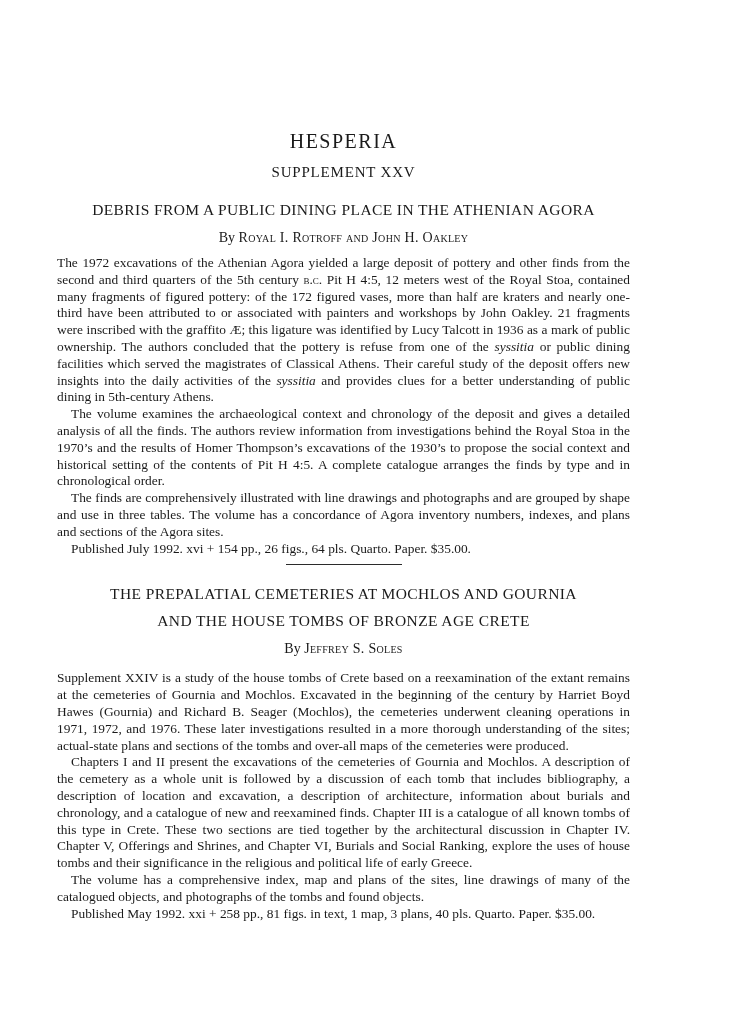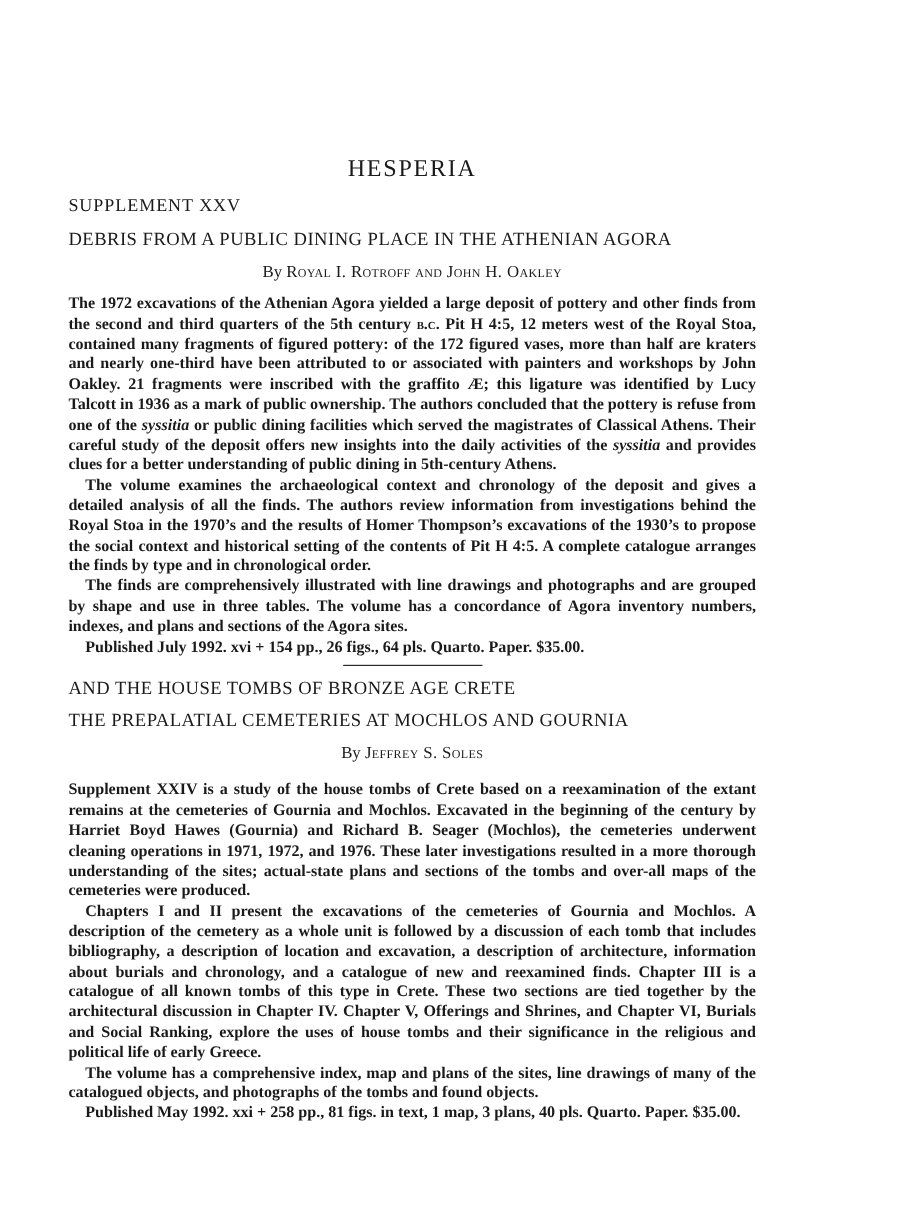--- a/index.html
+++ b/index.html
@@ -27,32 +27,32 @@
     margin: 0;
     padding-top: 131px;
     text-align: center;
     font-size: 20px;
     line-height: 21px;
     font-weight: normal;
     letter-spacing: 1.5px;
   }
   .supplement {
     margin: 12px 0 0 0;
-    text-align: left;
+    text-align: center;
     font-size: 15px;
     line-height: 17px;
     font-weight: normal;
     letter-spacing: 0.8px;
   }
   .entry-2 .supplement {
     margin-top: 35px;
   }
   .work-title {
-    margin-top: 11px;
-    text-align: left;
+    margin-top: 21px;
+    text-align: center;
     font-size: 15.5px;
     line-height: 16px;
     letter-spacing: 0.4px;
   }
   .title-line + .title-line {
     margin-top: 11px;
   }
   .byline {
     margin-top: 12px;
     text-align: center;
@@ -67,21 +67,20 @@
     margin-top: 10px;
     font-size: 13.4px;
     line-height: 16.8px;
     text-align: justify;
   }
   .entry-2 .body-text {
     margin-top: 14px;
   }
   .body-para {
     margin: 0;
-    font-weight: bold;
   }
   .body-para.indent {
     text-indent: 14px;
   }
   .it { font-style: italic; }
   .sc { font-variant: small-caps; }
   .divider {
     width: 116px;
     height: 0;
     border-top: 1.5px solid #2b2b2b;
@@ -106,22 +105,22 @@
         <p class="body-para indent"><span>The volume examines the archaeological context and chronology of the deposit and gives a detailed analysis of all the finds. The authors review information from investigations behind the Royal Stoa in the 1970’s and the results of Homer Thompson’s excavations of the 1930’s to propose the social context and historical setting of the contents of Pit H 4:5. A complete catalogue arranges the finds by type and in chronological order.</span></p>
         <p class="body-para indent"><span>The finds are comprehensively illustrated with line drawings and photographs and are grouped by shape and use in three tables. The volume has a concordance of Agora inventory numbers, indexes, and plans and sections of the Agora sites.</span></p>
         <p class="body-para indent"><span>Published July 1992. xvi + 154 pp., 26 figs., 64 pls. Quarto. Paper. $35.00.</span></p>
       </div>
   </section>
 
   <div class="divider"></div>
 
   <section class="entry entry-2">
     <div class="work-title">
+        <div class="title-line">THE PREPALATIAL CEMETERIES AT MOCHLOS AND GOURNIA</div>
         <div class="title-line">AND THE HOUSE TOMBS OF BRONZE AGE CRETE</div>
-        <div class="title-line">THE PREPALATIAL CEMETERIES AT MOCHLOS AND GOURNIA</div>
       </div>
     <div class="byline"><span>By </span><span class="sc-name">Jeffrey S. Soles</span></div>
     <div class="body-text">
         <p class="body-para"><span>Supplement XXIV is a study of the house tombs of Crete based on a reexamination of the extant remains at the cemeteries of Gournia and Mochlos. Excavated in the beginning of the century by Harriet Boyd Hawes (Gournia) and Richard B. Seager (Mochlos), the cemeteries underwent cleaning operations in 1971, 1972, and 1976. These later investigations resulted in a more thorough understanding of the sites; actual-state plans and sections of the tombs and over-all maps of the cemeteries were produced.</span></p>
         <p class="body-para indent"><span>Chapters I and II present the excavations of the cemeteries of Gournia and Mochlos. A description of the cemetery as a whole unit is followed by a discussion of each tomb that includes bibliography, a description of location and excavation, a description of architecture, information about burials and chronology, and a catalogue of new and reexamined finds. Chapter III is a catalogue of all known tombs of this type in Crete. These two sections are tied together by the architectural discussion in Chapter IV. Chapter V, Offerings and Shrines, and Chapter VI, Burials and Social Ranking, explore the uses of house tombs and their significance in the religious and political life of early Greece.</span></p>
         <p class="body-para indent"><span>The volume has a comprehensive index, map and plans of the sites, line drawings of many of the catalogued objects, and photographs of the tombs and found objects.</span></p>
         <p class="body-para indent"><span>Published May 1992. xxi + 258 pp., 81 figs. in text, 1 map, 3 plans, 40 pls. Quarto. Paper. $35.00.</span></p>
       </div>
   </section>
 

